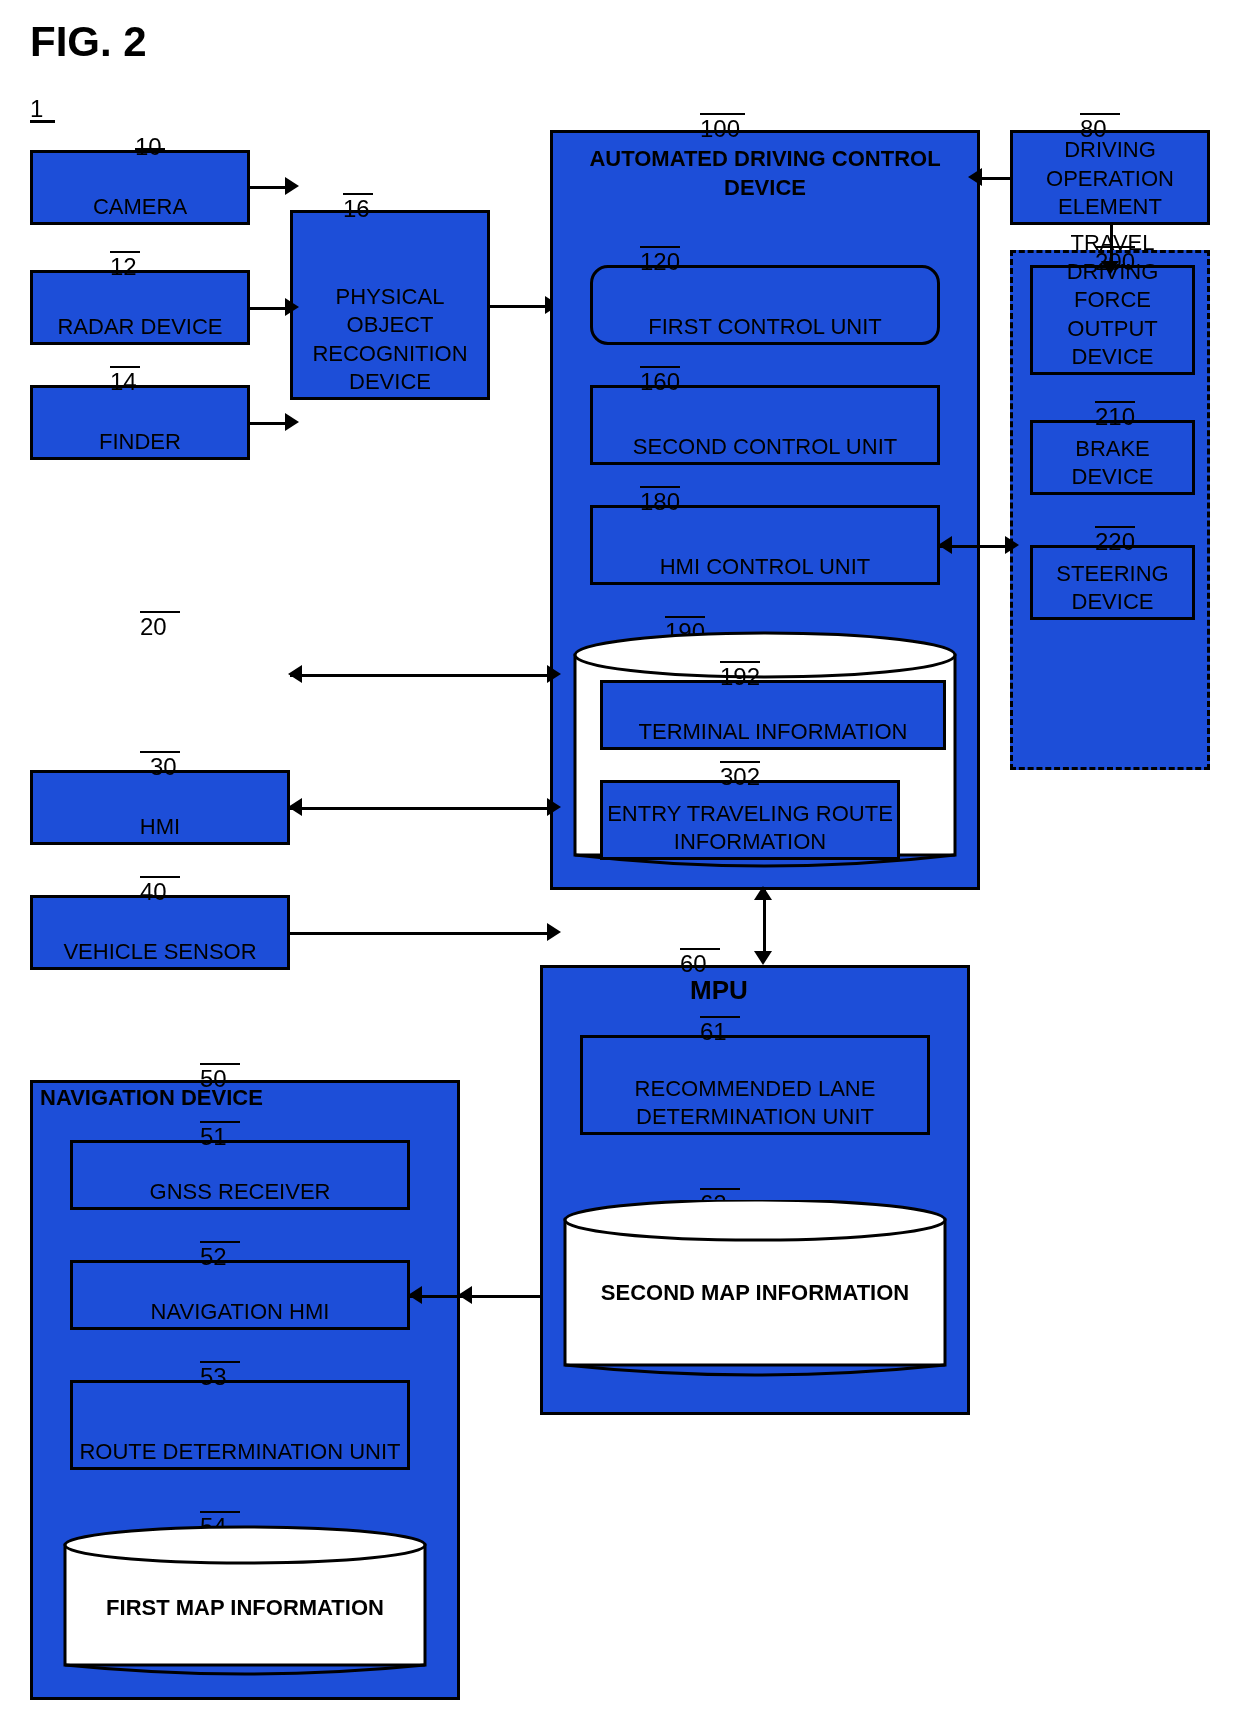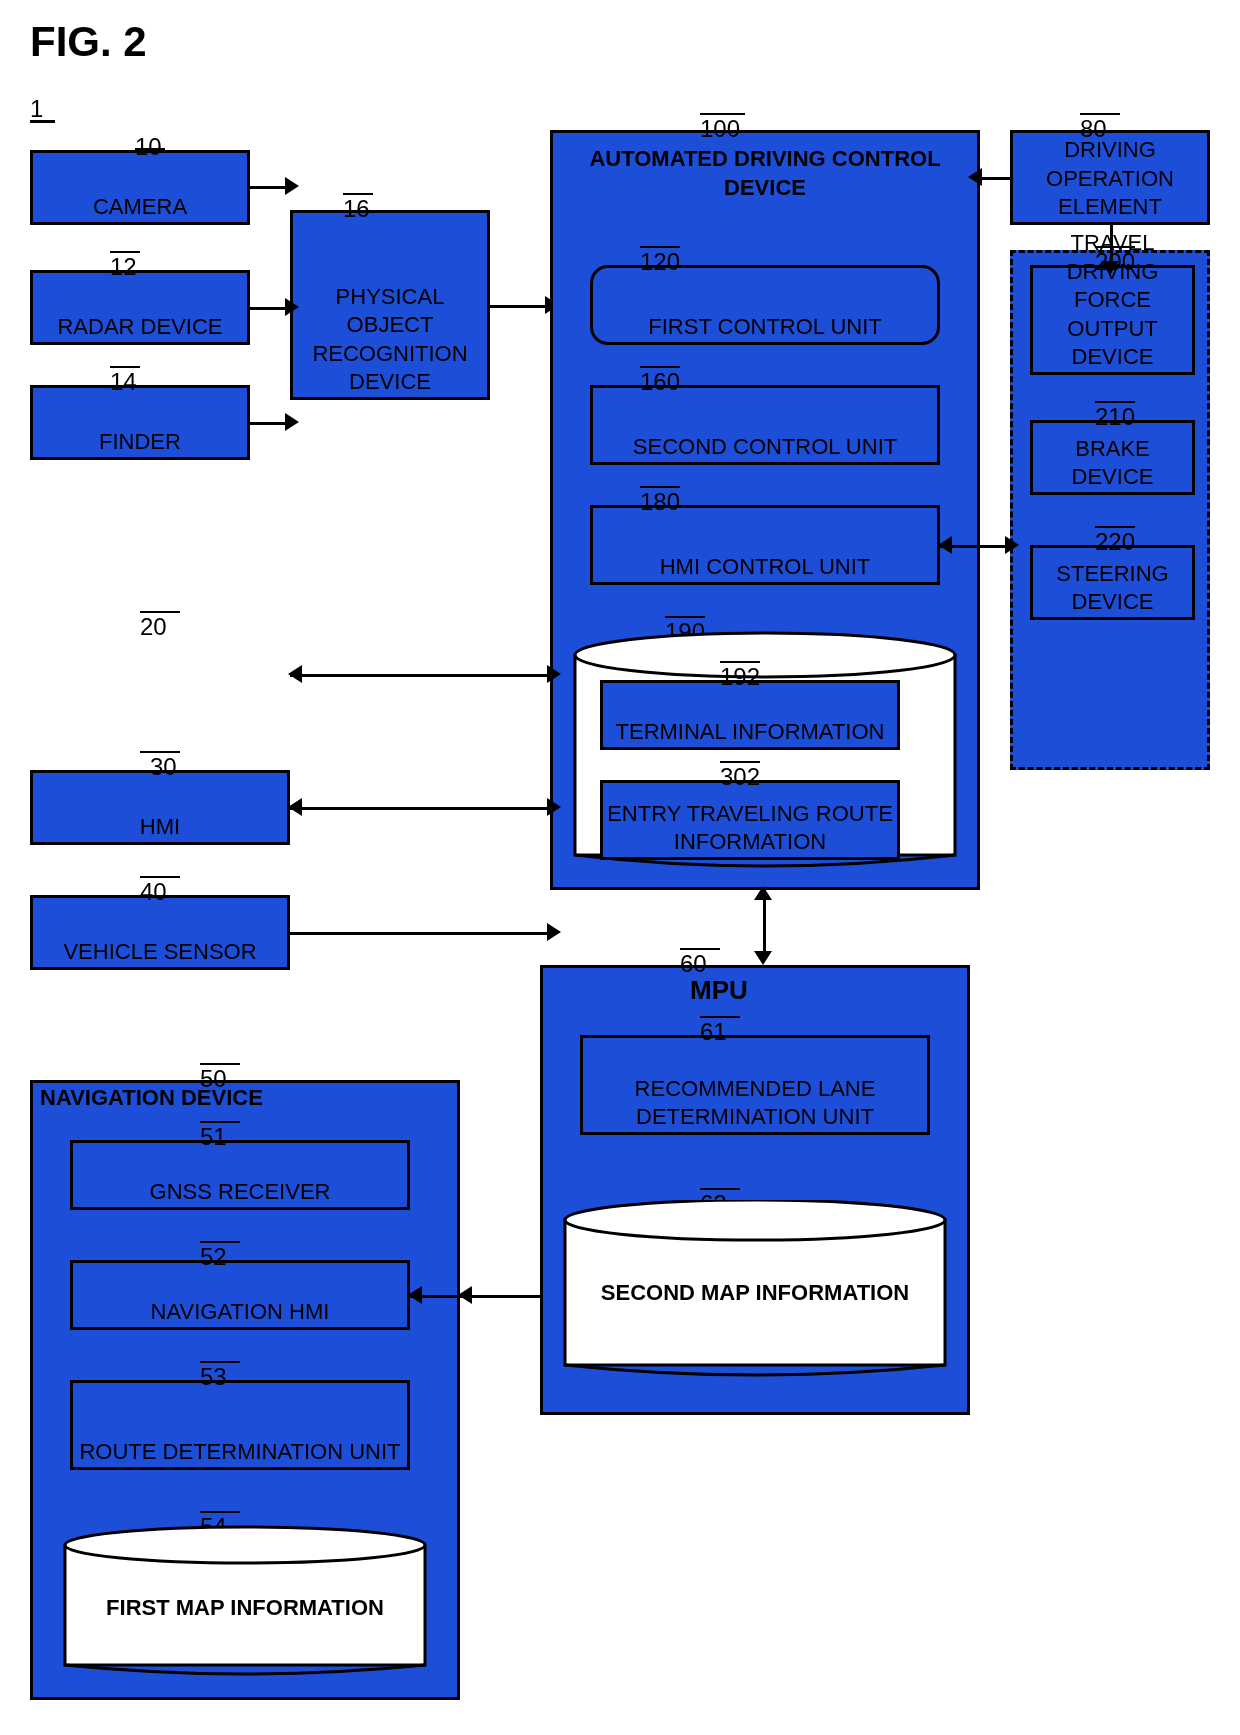--- a/index.html
+++ b/index.html
@@ -174,21 +174,21 @@
 
     <rect x="5" y="25" width="380" height="200" fill="white" stroke="black" stroke-width="3"></rect>
 
     <ellipse cx="195" cy="25" rx="190" ry="22" fill="white" stroke="black" stroke-width="3"></ellipse>
 
     <path d="M5,225 Q195,247 385,225" fill="none" stroke="black" stroke-width="3"></path>
 
     <text x="195" y="110" text-anchor="middle" font-size="22" font-weight="bold" font-family="Arial">STORAGE UNIT</text>
   </svg>
 
-  <div class="box" style="left:600px; top:680px; width:300px; height:70px;">
+  <div class="box" style="left:600px; top:680px; width:346px; height:70px;">
     <span>TERMINAL INFORMATION</span>
   </div>
   <div class="ref-num" style="top:663px; left:720px;">192</div>
   <div style="position:absolute; top:661px; left:720px; width:40px; height:2px; background:#000;"></div>
 
   <div class="box" style="left:600px; top:780px; width:300px; height:80px;">
     <span>ENTRY TRAVELING ROUTE INFORMATION</span>
   </div>
   <div class="ref-num" style="top:763px; left:720px;">302</div>
   <div style="position:absolute; top:761px; left:720px; width:40px; height:2px; background:#000;"></div>

